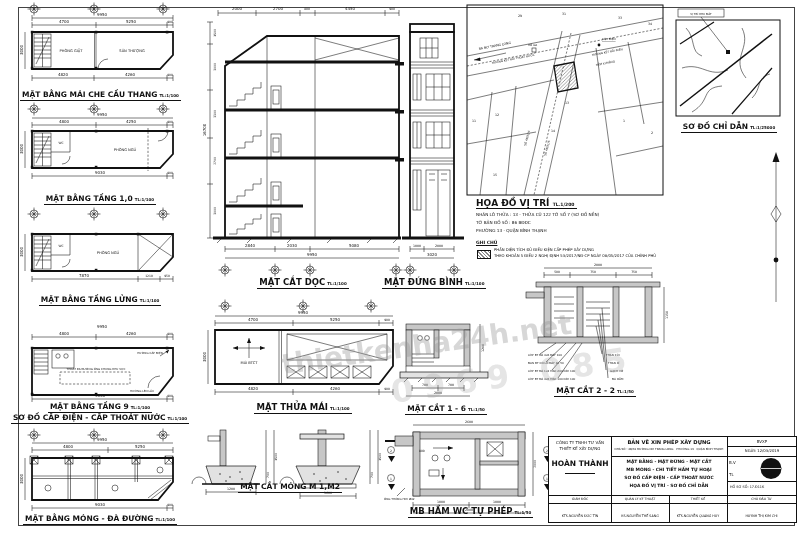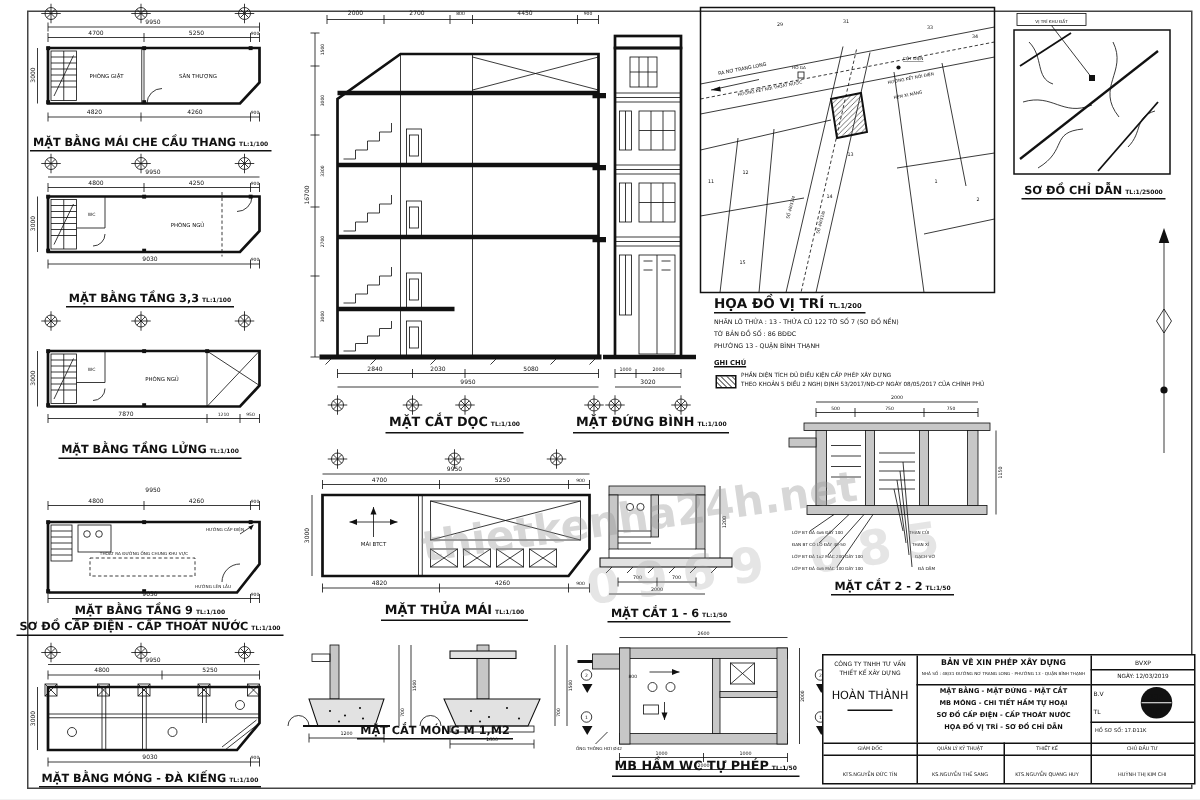--- a/index.html
+++ b/index.html
@@ -141,21 +141,21 @@
   <path class="t" d="M148,27 A10 10 0 0 1 138,37"></path>
   <line class="t" x1="12" y1="72" x2="153" y2="72"></line>
   <line class="t" x1="12" y1="69" x2="12" y2="75"></line>
       <line class="t" x1="147" y1="69" x2="147" y2="75"></line>
       <line class="t" x1="153" y1="69" x2="153" y2="75"></line>
   <text x="80" y="70" text-anchor="middle">9030</text>
   <text x="150" y="70" text-anchor="middle" class="f3">900</text>
   <line class="t" x1="5" y1="27" x2="5" y2="64"></line>
   <text x="3" y="45" transform="rotate(-90 3 45)" text-anchor="middle">3000</text>
 </svg>
-<div class="dtitle" style="left:20px;top:194px;width:160px"><span class="du"><span>MẶT BẰNG TẦNG 3,3</span><span class="sc">TL:1/100</span></span></div>
+<div class="dtitle" style="left:20px;top:194px;width:160px"><span class="du"><span>MẶT BẰNG TẦNG 1,0</span><span class="sc">TL:1/100</span></span></div>
 
 <svg class="dw" style="left:20px;top:208px" width="160" height="88" viewBox="0 0 160 88">
   <use href="#gb" transform="translate(14,6)"></use>
   <use href="#gb" transform="translate(74,6)"></use>
   <use href="#gb" transform="translate(143,6)"></use>
   <path class="w" d="M12,26 H153 V49 L140,63 H12 Z"></path>
   <rect class="blk" x="10.8" y="24.8" width="2.6" height="2.6"></rect>
       <rect class="blk" x="74.8" y="24.8" width="2.6" height="2.6"></rect>
       <rect class="blk" x="116.8" y="24.8" width="2.6" height="2.6"></rect>
       <rect class="blk" x="10.8" y="60.8" width="2.6" height="2.6"></rect>
@@ -275,21 +275,21 @@
       <circle class="t" cx="140" cy="40" r="3"></circle>
   <line class="t" x1="12" y1="78" x2="153" y2="78"></line>
   <line class="t" x1="12" y1="75" x2="12" y2="81"></line>
       <line class="t" x1="147" y1="75" x2="147" y2="81"></line>
       <line class="t" x1="153" y1="75" x2="153" y2="81"></line>
   <text x="80" y="76" text-anchor="middle">9030</text>
   <text x="150" y="76" text-anchor="middle" class="f3">900</text>
   <line class="t" x1="5" y1="28" x2="5" y2="70"></line>
   <text x="3" y="49" transform="rotate(-90 3 49)" text-anchor="middle">3000</text>
 </svg>
-<div class="dtitle" style="left:20px;top:514px;width:160px"><span class="du"><span>MẶT BẰNG MÓNG - ĐÀ KIẾNG</span><span class="sc">TL:1/100</span></span></div>
+<div class="dtitle" style="left:20px;top:514px;width:160px"><span class="du"><span>MẶT BẰNG MÓNG - ĐÀ ĐƯỜNG</span><span class="sc">TL:1/100</span></span></div>
 
 <svg class="dw" style="left:203px;top:2px" width="200" height="284" viewBox="0 0 200 284">
   <line class="t" x1="15" y1="11" x2="196" y2="11"></line>
   <line class="t" x1="15" y1="8" x2="15" y2="14"></line>
       <line class="t" x1="53" y1="8" x2="53" y2="14"></line>
       <line class="t" x1="97" y1="8" x2="97" y2="14"></line>
       <line class="t" x1="112" y1="8" x2="112" y2="14"></line>
       <line class="t" x1="182" y1="8" x2="182" y2="14"></line>
       <line class="t" x1="196" y1="8" x2="196" y2="14"></line>
   <text x="34" y="8" text-anchor="middle">2000</text>
@@ -717,21 +717,21 @@
   <div class="ln" style="left:178px;top:9px;width:69px;height:1px"></div>
   <div class="ln" style="left:178px;top:19px;width:69px;height:1px"></div>
   <div class="ln" style="left:178px;top:44px;width:69px;height:1px"></div>
   <div class="ln" style="left:0;top:58px;width:247px;height:1px"></div>
   <div class="ln" style="left:0;top:66px;width:247px;height:1px"></div>
   <div class="ln" style="left:62px;top:58px;width:1px;height:27px"></div>
   <div class="ln" style="left:120px;top:58px;width:1px;height:27px"></div>
 
   <div class="cell" style="left:1px;top:3px;width:60px;font-size:4px">CÔNG TY TNHH TƯ VẤN</div>
   <div class="cell" style="left:1px;top:9px;width:60px;font-size:4px">THIẾT KẾ XÂY DỰNG</div>
-  <div class="cell" style="left:1px;top:22px;width:60px;font-size:7.5px;font-weight:400">HOÀN THÀNH</div>
+  <div class="cell" style="left:1px;top:22px;width:60px;font-size:7.5px;font-weight:700">HOÀN THÀNH</div>
   <div style="position:absolute;left:16px;top:36px;width:30px;border-top:.8px solid #111"></div>
 
   <div class="cell" style="left:63px;top:2px;width:114px;font-size:5.2px;font-weight:700">BẢN VẼ XIN PHÉP XÂY DỰNG</div>
   <div class="cell" style="left:63px;top:11px;width:114px;font-size:2.8px">NHÀ SỐ : 48/31 ĐƯỜNG NƠ TRANG LONG - PHƯỜNG 13 - QUẬN BÌNH THẠNH</div>
   <div class="cell" style="left:63px;top:22px;width:114px;font-size:4.4px;font-weight:700">MẶT BẰNG - MẶT ĐỨNG - MẶT CẮT</div>
   <div class="cell" style="left:63px;top:30px;width:114px;font-size:4.4px;font-weight:700">MB MÓNG - CHI TIẾT HẦM TỰ HOẠI</div>
   <div class="cell" style="left:63px;top:38px;width:114px;font-size:4.4px;font-weight:700">SƠ ĐỒ CẤP ĐIỆN - CẤP THOÁT NƯỚC</div>
   <div class="cell" style="left:63px;top:46px;width:114px;font-size:4.4px;font-weight:700">HỌA ĐỒ VỊ TRÍ - SƠ ĐỒ CHỈ DẪN</div>
 
   <div class="cell" style="left:179px;top:2px;width:68px;font-size:4px">BVXP</div>

